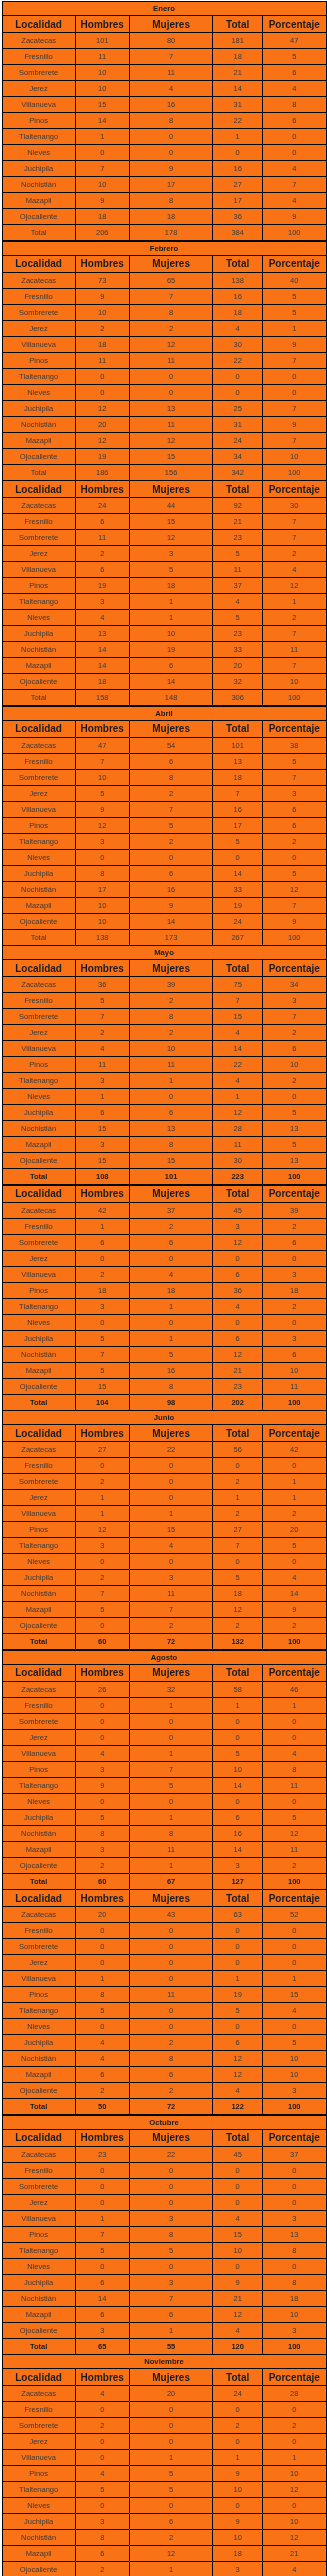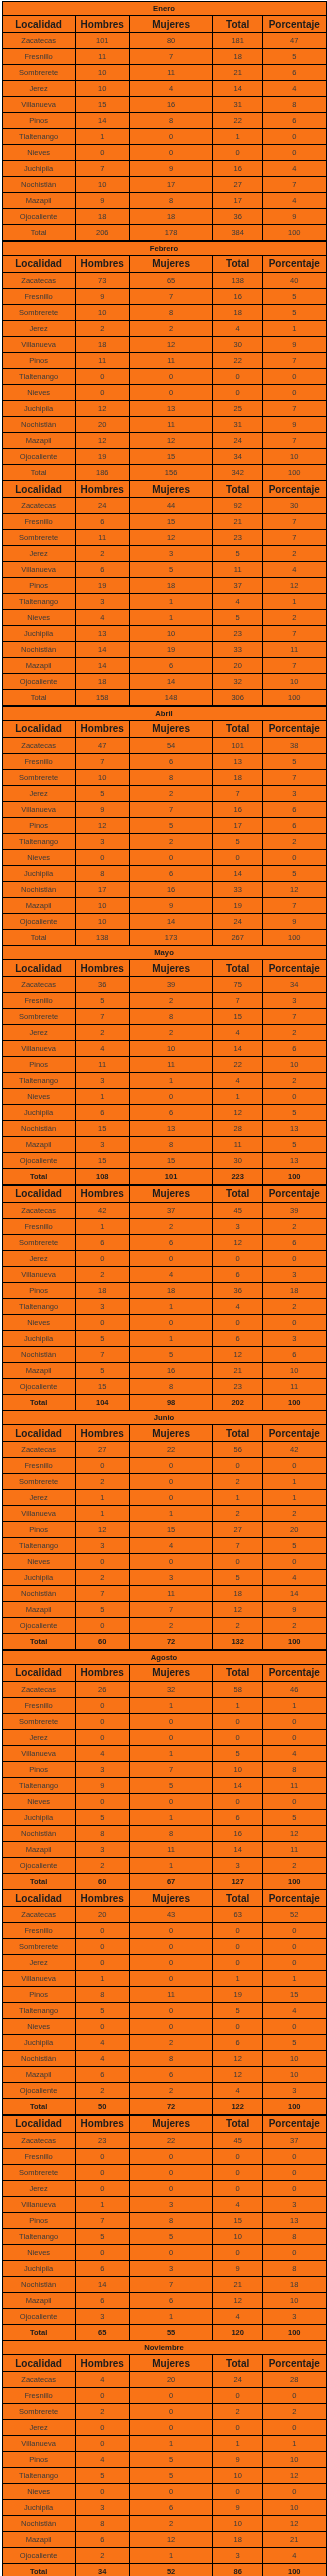--- a/index.html
+++ b/index.html
@@ -1067,20 +1067,23 @@
       <table class="month-table">
         <colgroup>
           <col class="c-localidad">
           <col class="c-hombres">
           <col class="c-mujeres">
           <col class="c-total">
           <col class="c-porcentaje">
         </colgroup>
         <tbody>
           <tr>
+            <td colspan="5" class="title-cell">Octubre</td>
+          </tr>
+          <tr>
             <th>Localidad</th>
             <th>Hombres</th>
             <th>Mujeres</th>
             <th>Total</th>
             <th>Porcentaje</th>
           </tr>
           <tr>
             <td class="cell">Zacatecas</td>
             <td class="cell">23</td>
             <td class="cell">22</td>

